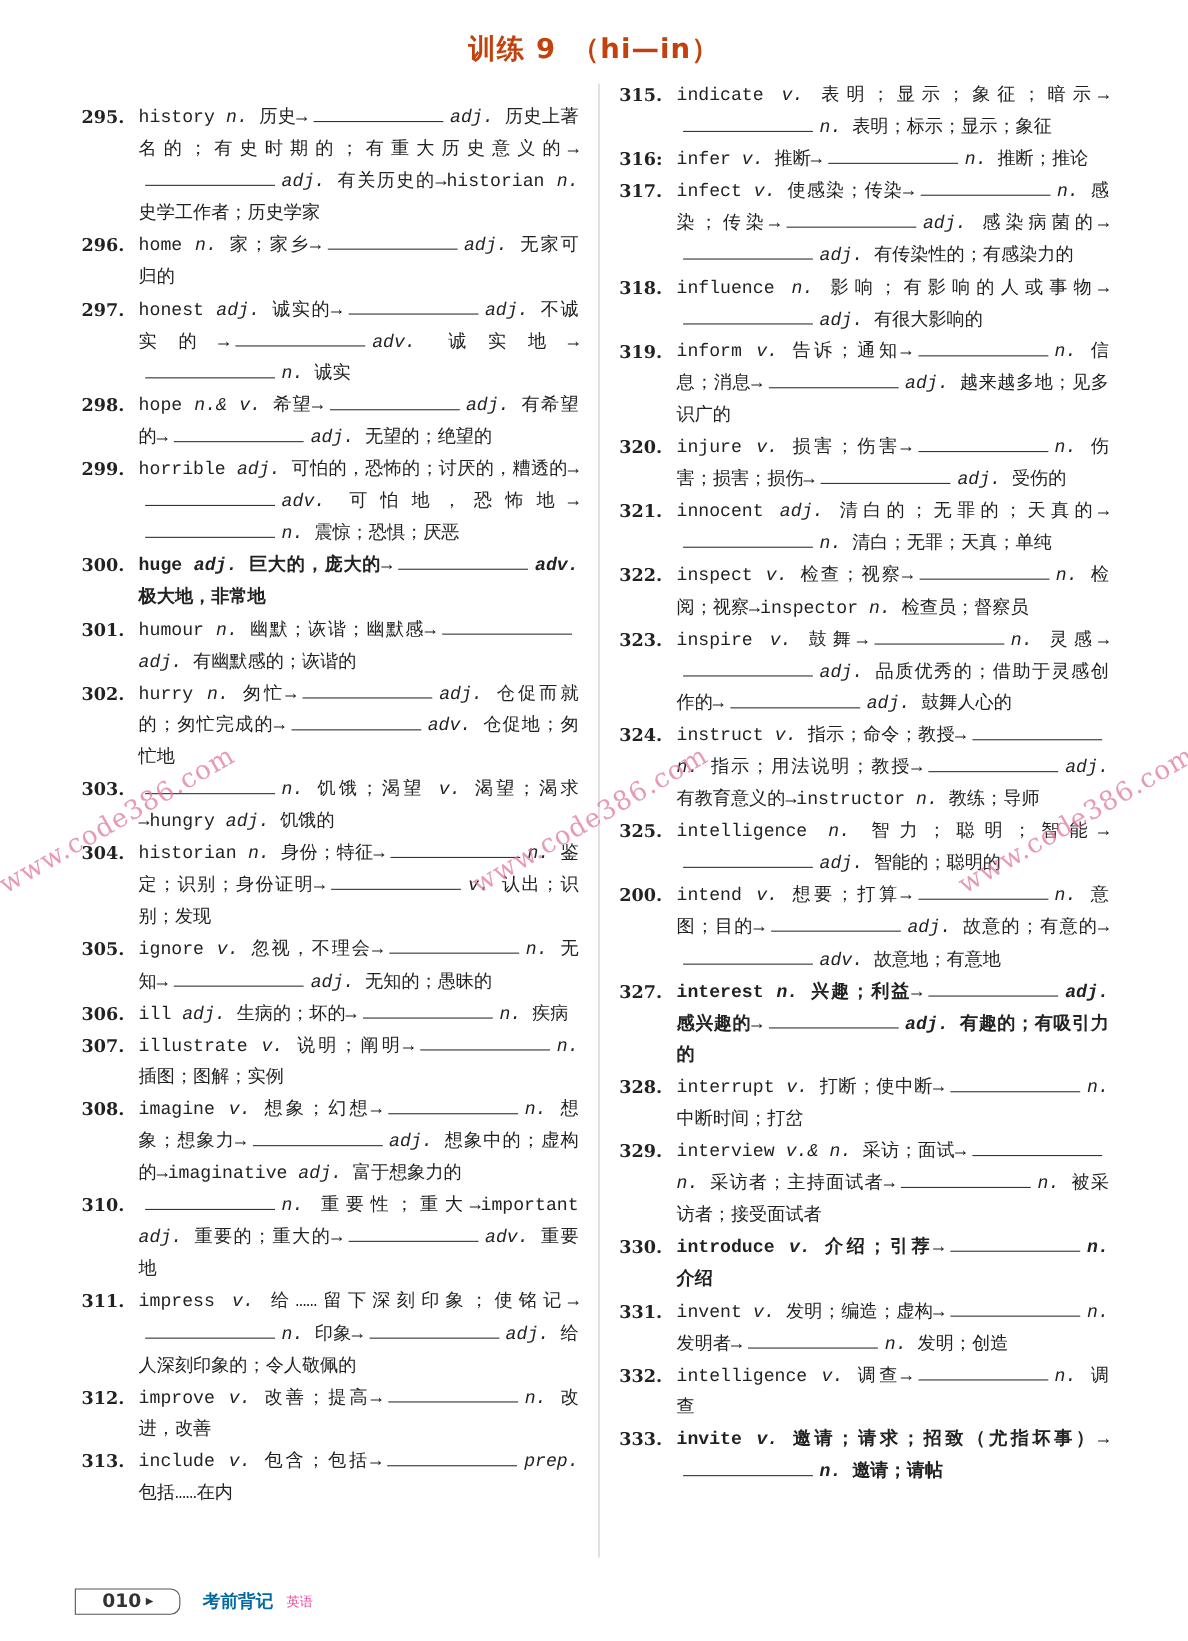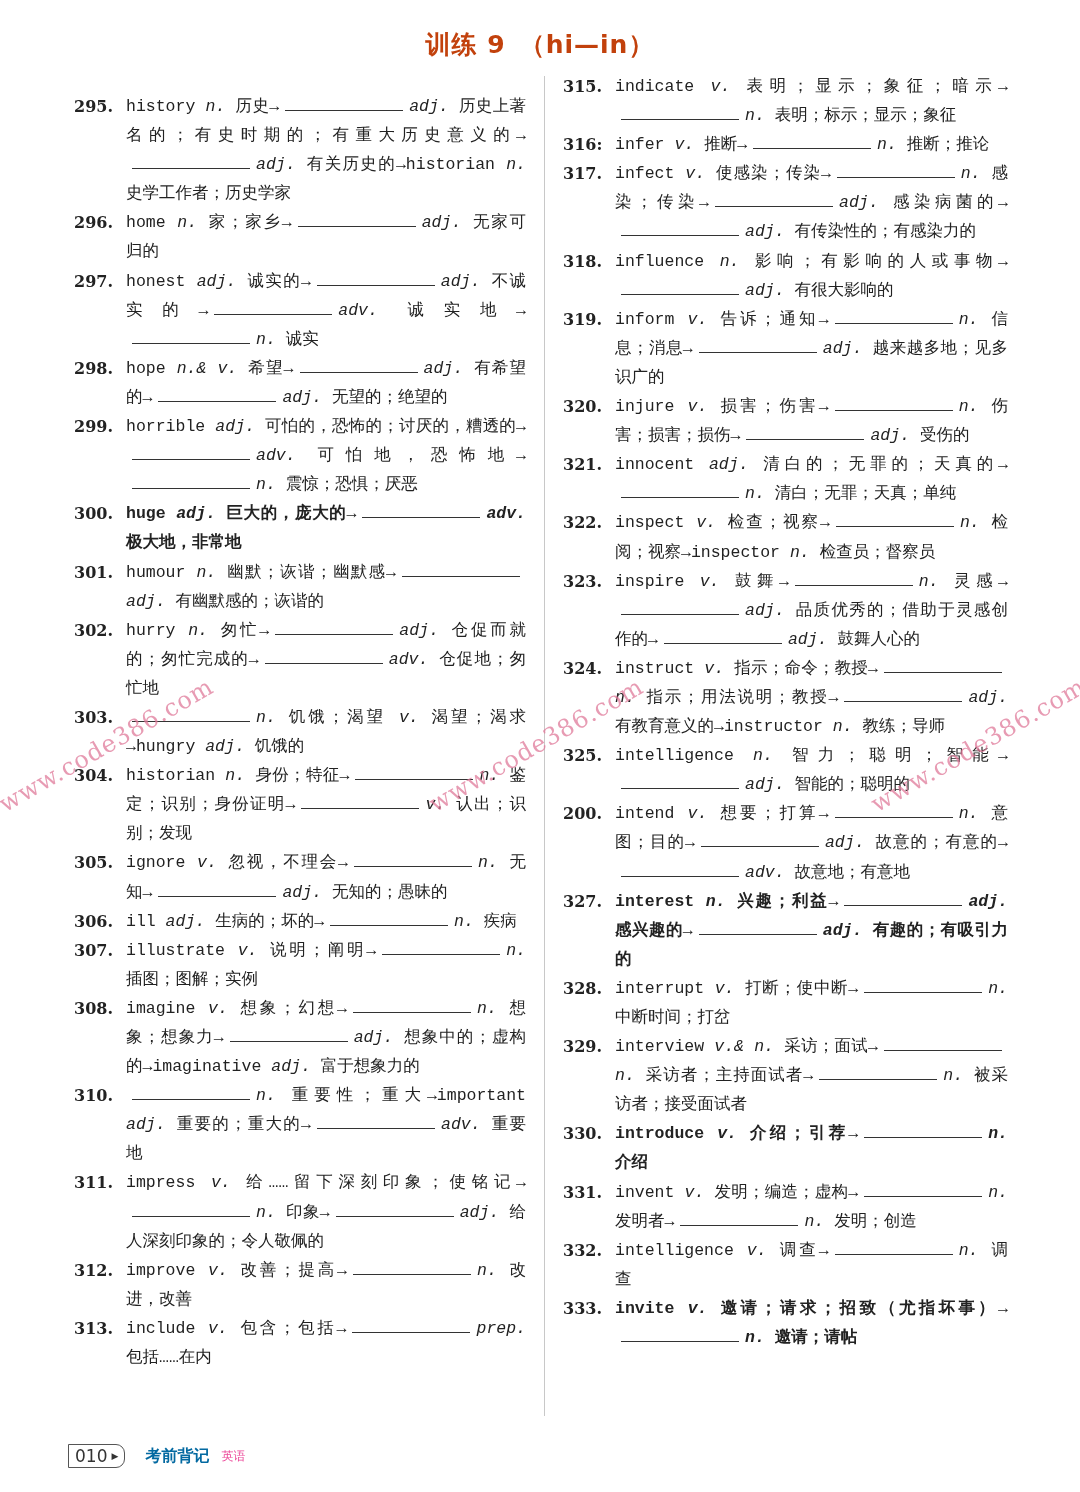--- a/index.html
+++ b/index.html
@@ -14,21 +14,21 @@
   .divider{position:absolute;left:544px;top:76px;width:1px;height:1340px;background:#c8c8c8;}
   .entry{display:flex;font-size:16.5px;line-height:29.1px;}
   .entry .num{width:52px;flex:0 0 52px;font-weight:bold;font-family:"DejaVu Serif","Liberation Serif",serif;font-size:16px;}
   .right .entry .num{width:52px;flex:0 0 52px;}
   .entry .body{flex:1;text-align:justify;font-family:Liberation Mono, monospace;}
   .entry.bold .body{font-weight:bold;}
   .blank{display:inline-block;width:118px;border-bottom:1px solid #333;height:16px;vertical-align:baseline;margin:0 6px;}
   .pos{font-style:italic;}
   .watermark{position:absolute;font-family:"DejaVu Serif",serif;font-size:24px;color:#e07a9a;opacity:.75;transform:rotate(-30deg);transform-origin:left bottom;letter-spacing:1px;white-space:nowrap;}
   .footer{position:absolute;left:68px;top:1444px;display:flex;align-items:center;font-family:"DejaVu Sans","Liberation Sans",sans-serif;}
-  .pagebox{border:1.5px solid #555;border-radius:0 9px 9px 0;padding:1px 6px;font-size:17px;color:#333;display:flex;align-items:center;gap:4px;}
+  .pagebox{border:1.5px solid #555;border-radius:0 9px 9px 0;padding:1px 24px;font-size:17px;color:#333;display:flex;align-items:center;gap:4px;font-weight:bold;}
   .pagebox .tri{font-size:9px;}
   .footer .book{font-size:16px;font-weight:bold;margin-left:20px;color:#0369a1;}
   .footer .subj{font-size:12px;margin-left:12px;color:#ec4899;}
 </style>
 </head>
 <body>
 
 <div class="title">
   <span>训练 9</span><span class="sub">（hi—in）</span>
 </div>

